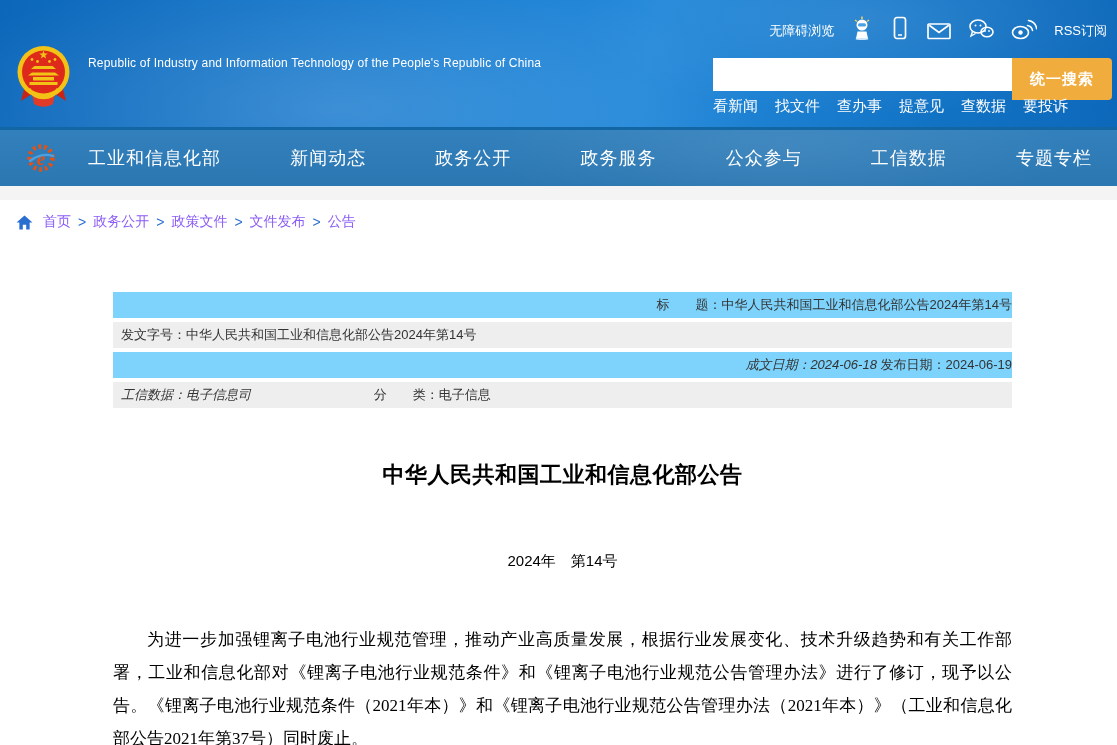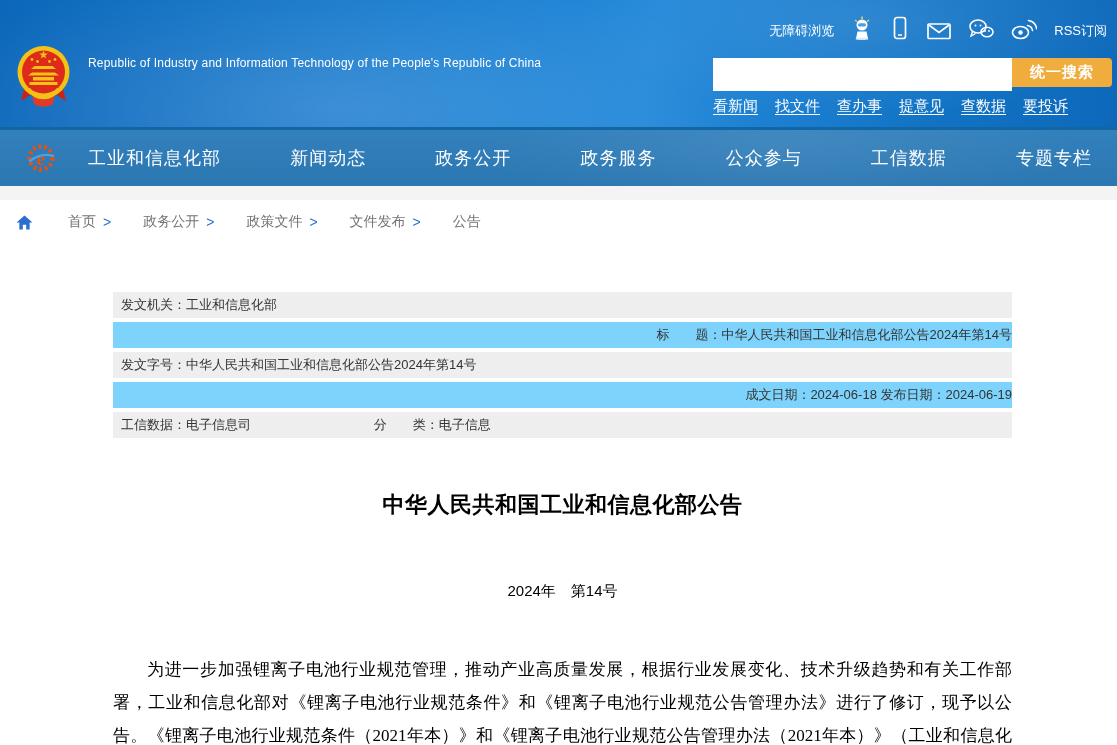--- a/index.html
+++ b/index.html
@@ -30,31 +30,31 @@
   .brand-text { margin-left:18px; padding-top:6px; }
   .site-title { font-size:31px; font-weight:bold; letter-spacing:2.5px; line-height:1.1; }
   .site-subtitle { font-size:12px; margin-top:7px; letter-spacing:0.2px; }
 
   .search-bar { position:absolute; top:58px; left:713px; display:flex; height:33px; }
   .search-input {
     width:299px; height:33px; border:none; outline:none;
     padding:0 10px; font-size:14px; background:#fff;
   }
   .search-btn {
-    width:100px; height:29px; border:none; cursor:pointer;
+    width:100px; height:42px; border:none; cursor:pointer;
     background:#f0ac3d; color:#fff; font-size:15px; font-weight:bold;
     border-radius:0 4px 4px 0; letter-spacing:1px;
     font-family:"Liberation Sans", sans-serif;
   }
   .quick-links {
     position:absolute; top:97px; left:713px;
     display:flex; gap:17px; font-size:15px;
   }
   .quick-links span {
-    color:#fff; text-decoration:underline; text-underline-offset:3px; cursor:pointer;
+    color:#fff; text-underline-offset:3px; cursor:pointer;
   }
 
   
   .main-nav {
     height:59px; border-top:3px solid #1266a3;
     background:
       radial-gradient(ellipse 500px 120px at 70% 30%, rgba(255,255,255,0.08), transparent 60%),
       linear-gradient(180deg, #3280bc 0%, #2b77b2 100%);
     display:flex; align-items:center; padding:0 25px 0 25px;
   }
@@ -64,32 +64,32 @@
     margin-left:31px; list-style:none;
   }
   .nav-items li { color:#fff; font-size:18px; letter-spacing:1px; cursor:pointer; white-space:nowrap; }
 
   
   .gray-strip { height:14px; background:#f4f4f4; }
   .breadcrumb {
     display:flex; align-items:center; gap:7px;
     padding:13px 0 9px 16px; font-size:14px; color:#2a6fd0;
   }
-  .breadcrumb .crumb { color:#737373; cursor:pointer;margin-left:25px; }
+  .breadcrumb .crumb { color:#8b5cf6; cursor:pointer; }
   .breadcrumb .sep { color:#2a6fd0; }
   .breadcrumb svg { display:block; margin-right:3px; }
 
   
   .doc-main { width:899px; margin-left:113px; }
   .meta-table { margin-top:52px; font-size:13px; color:#333; }
   .meta-row { height:26px; line-height:26px; padding-left:8px; margin-bottom:4px; white-space:nowrap; }
   .meta-row.gray { background:#eeeeee; }
   .meta-row.white { background:#7dd3fc;text-align:right; }
   .meta-label { color:#333; }
-  .meta-col1 { display:inline-block; width:249px; }
+  .meta-col1 { display:inline-block; width:249px;font-style:italic; }
 
   .doc-title {
     margin-top:52px; text-align:center;
     font-size:22px; font-weight:bold; color:#000; letter-spacing:0.5px;
     font-family:"Liberation Sans", sans-serif;
   }
   .doc-issue { margin-top:62px; text-align:center; font-size:15px; color:#000; }
   .doc-body {
     margin-top:52px; font-family:"Liberation Serif","DejaVu Serif", serif;
     font-size:17px; line-height:33px; color:#000;
@@ -216,23 +216,20 @@
   <span class="crumb">政策文件</span>
   <span class="sep">&gt;</span>
   <span class="crumb">文件发布</span>
   <span class="sep">&gt;</span>
   <span class="crumb">公告</span>
 </div>
 
 <main class="doc-main">
 
   <div class="meta-table">
-    <div class="meta-row gray">
-      <span class="meta-label">发文机关：</span><span>工业和信息化部</span>
-    </div>
     <div class="meta-row white">
       <span class="meta-label">标　　题：</span><span>中华人民共和国工业和信息化部公告2024年第14号</span>
     </div>
     <div class="meta-row gray">
       <span class="meta-label">发文字号：</span><span>中华人民共和国工业和信息化部公告2024年第14号</span>
     </div>
     <div class="meta-row white">
       <span class="meta-col1"><span class="meta-label">成文日期：</span><span>2024-06-18</span></span>
       <span class="meta-label">发布日期：</span><span>2024-06-19</span>
     </div>

